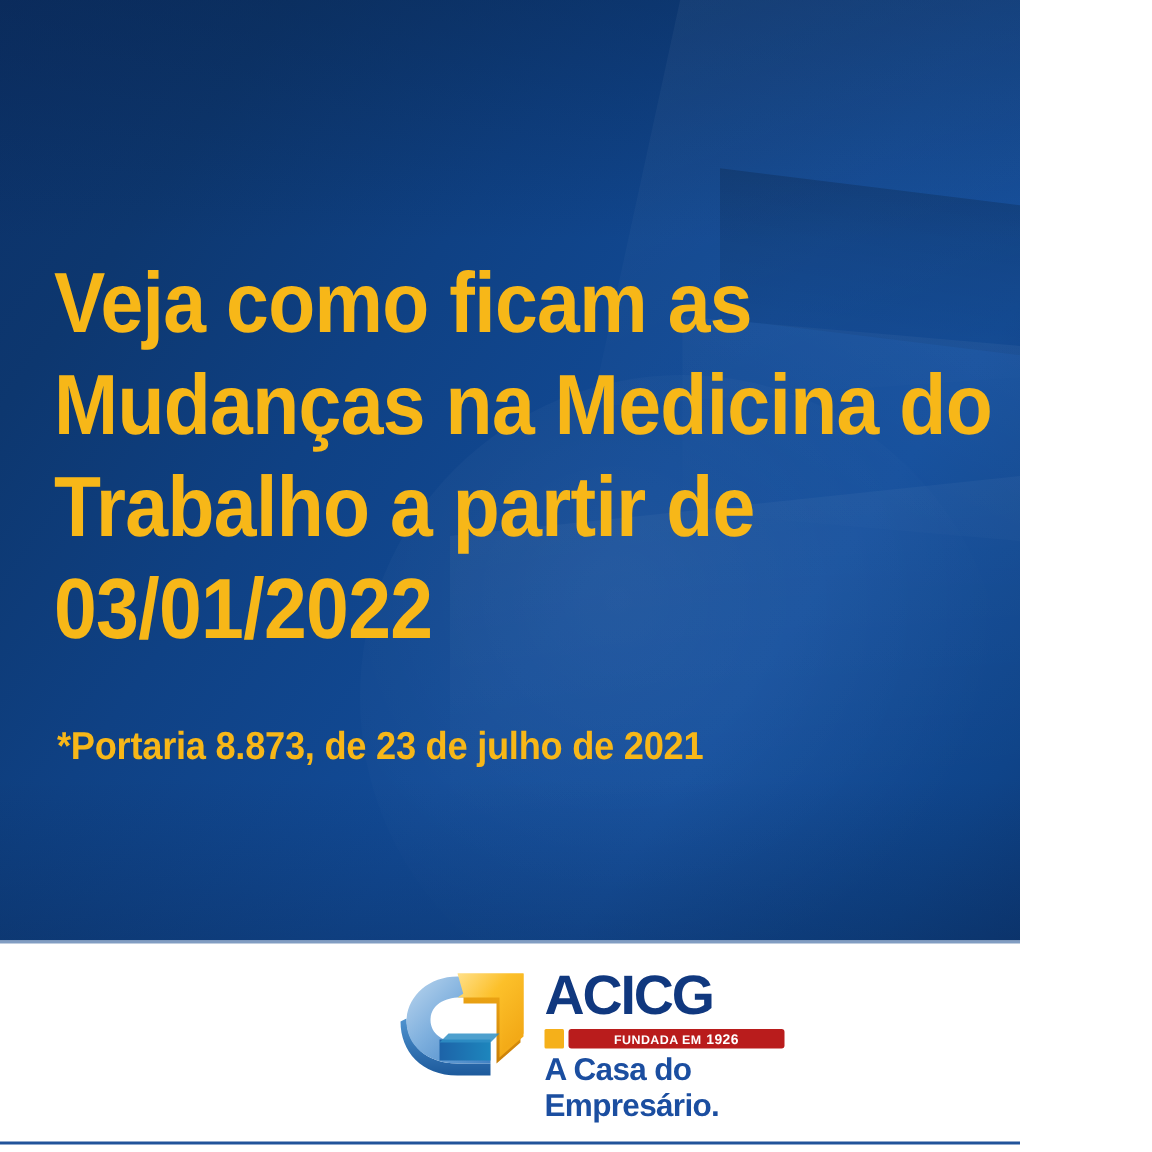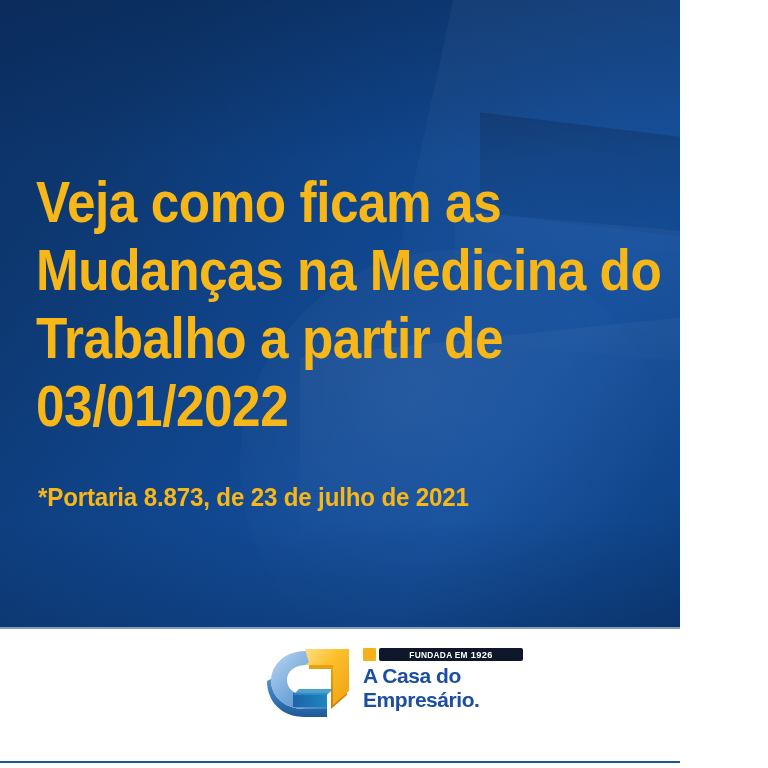--- a/index.html
+++ b/index.html
@@ -211,21 +211,21 @@
     width: 13px;
     height: 13px;
     background: #F5B01A;
     border-radius: 1px;
     flex: 0 0 auto;
   }
   .founded-pill {
     margin-left: 3px;
     flex: 1 1 auto;
     height: 13px;
-    background: #0f172a;
+    background: #b91c1c;
     border-radius: 2px;
     color: #ffffff;
     font-family: "Liberation Sans", sans-serif;
     font-size: 8.3px;
     font-weight: 700;
     letter-spacing: 0.3px;
     display: flex;
     align-items: center;
     justify-content: center;
   }
@@ -314,20 +314,21 @@
 
           <path d="M40 4 L84 4 L84 46 L68 60 L68 20 L40 20 L52 12 Z" fill="url(#goldTop)"></path>
           <path d="M40 4 L84 4 L84 44 L70 56 L70 18 L44 18 Z" fill="url(#goldTop)"></path>
 
           <path d="M28 48 L62 48 L62 62 L28 62 Z" fill="url(#tealSide)"></path>
           <path d="M34 44 L68 44 L62 50 L28 50 Z" fill="#2f8fc6" opacity="0.85"></path>
         </svg>
       </div>
 
       <div class="logo-text-col">
+        <div class="brand-word">ACICG</div>
 
         <div class="founded-row">
           <div class="founded-square"></div>
           <div class="founded-pill">
             <span>FUNDADA EM</span>
             <span class="yr">1926</span>
           </div>
         </div>
 
         <div class="tagline">A Casa do Empresário.</div>

